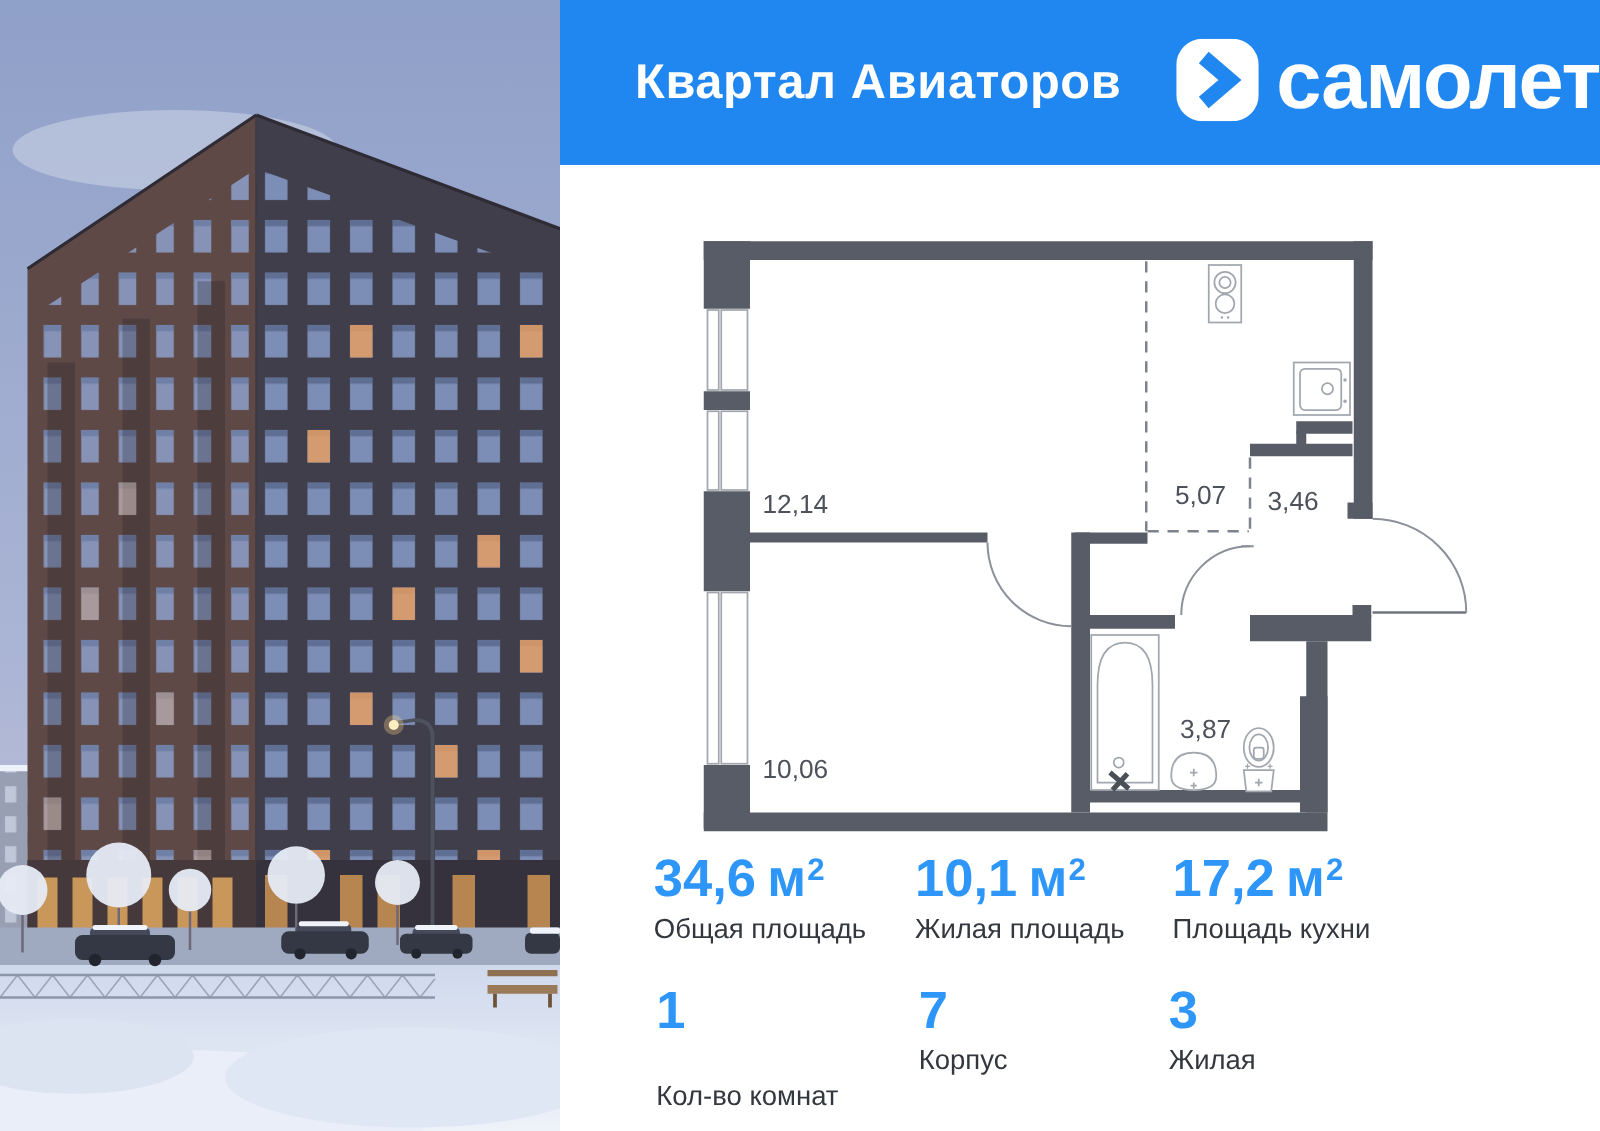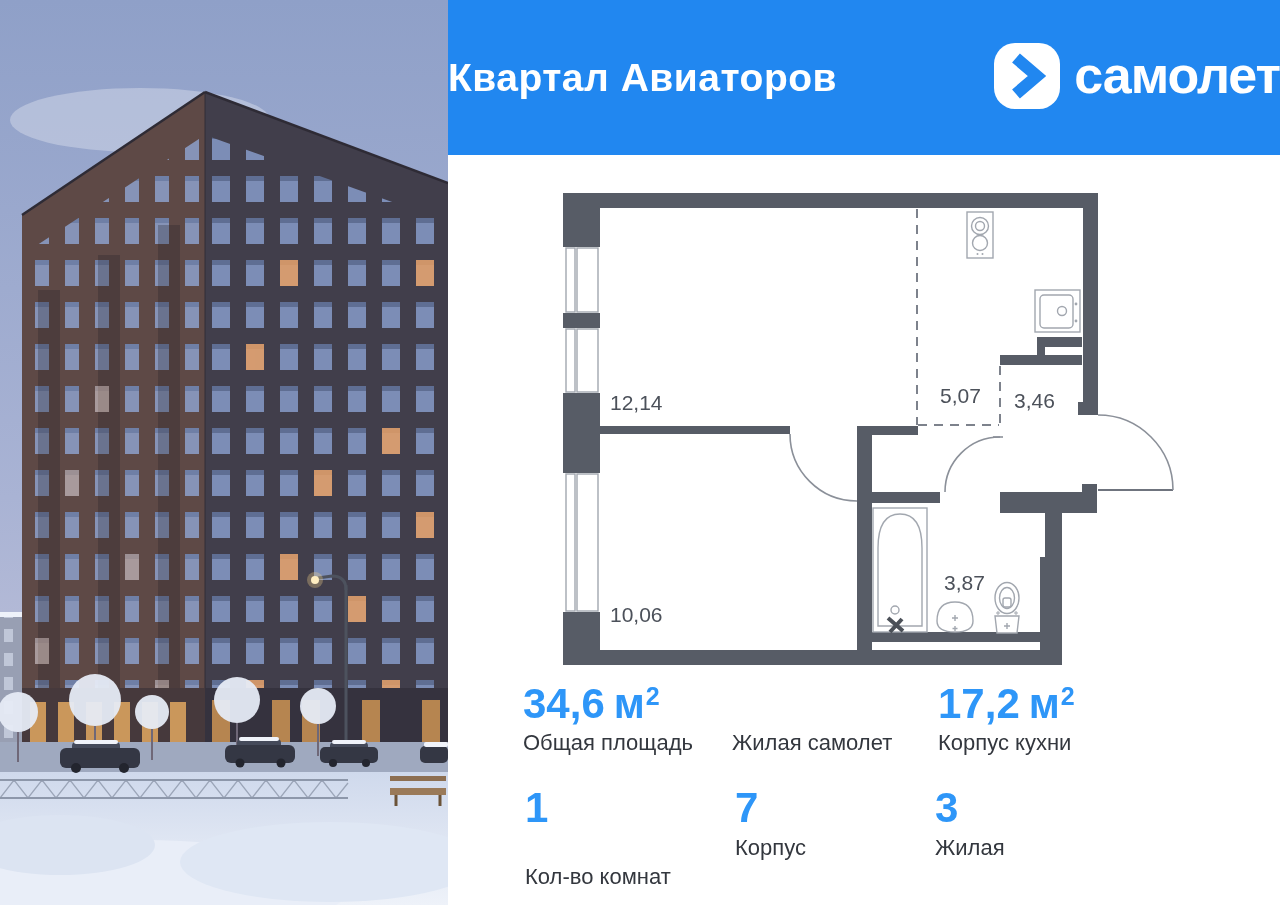--- a/index.html
+++ b/index.html
@@ -1,24 +1,24 @@
 <!DOCTYPE html>
 <html><head>
 <meta charset="utf-8">
 <style>
   html,body{margin:0;padding:0;background:#fff;}
   body{width:1280px;height:905px;overflow:hidden;position:relative;
        font-family:"Liberation Sans",sans-serif;}
   .photo{position:absolute;left:0;top:0;width:448px;height:905px;overflow:hidden;}
   .panel{position:absolute;left:448px;top:0;width:832px;height:905px;background:#fff;}
-  .hdr{position:absolute;left:0;top:0;width:832px;height:155px;background:#2187f0;
-       display:flex;align-items:center;justify-content:space-between;gap:44px;}
+  .hdr{position:absolute;left:0;top:0;width:832px;height:132px;background:#2187f0;
+       display:flex;align-items:center;justify-content:flex-end;gap:44px;}
   .hdr-title{color:#fff;font-size:39px;font-weight:700;letter-spacing:.5px;white-space:nowrap;}
   .brand{display:flex;align-items:center;gap:14px;}
-  .brand-name{color:#fff;font-size:52px;font-weight:700;letter-spacing:-1px;line-height:1;
+  .brand-name{color:#fff;font-size:65px;font-weight:700;letter-spacing:-1px;line-height:1;
               padding-bottom:6px;}
   .plan-svg{position:absolute;left:92px;top:185px;}
   .plan-label{font-family:"Liberation Sans",sans-serif;font-size:21px;fill:#4c515a;}
   .stat{position:absolute;color:#2e96f8;font-weight:700;line-height:1;white-space:nowrap;text-align:center;}
   .stat .num,.stat .unit{font-size:42px;}
   .stat .unit{margin-left:9px;}
   .stat sup{font-size:25px;position:relative;top:2px;left:1px;}
   .slabel{position:absolute;color:#33373e;font-size:22px;line-height:1.2;white-space:nowrap;}
   .wall{fill:#575c66;}
   .thin{stroke:#a2a7af;stroke-width:1.4;fill:#fff;}
@@ -290,26 +290,29 @@
     <text class="plan-label" x="610" y="410">12,14</text>
     <text class="plan-label" x="940" y="403">5,07</text>
     <text class="plan-label" x="1014" y="408">3,46</text>
     <text class="plan-label" x="610" y="622">10,06</text>
     <text class="plan-label" x="944" y="590">3,87</text>
   </svg>
 
   <div class="stat" style="left:75px;top:682px">
     <span class="num">34,6</span><span class="unit"><span>м</span><sup>2</sup></span>
   </div>
+  <div class="stat" style="left:284px;top:682px">
+    <span class="num">10,1</span><span class="unit"><span>м</span><sup>2</sup></span>
+  </div>
   <div class="stat" style="left:490px;top:682px">
     <span class="num">17,2</span><span class="unit"><span>м</span><sup>2</sup></span>
   </div>
   <div class="slabel" style="left:75px;top:730px">Общая площадь</div>
-  <div class="slabel" style="left:284px;top:730px">Жилая самолет</div>
-  <div class="slabel" style="left:490px;top:730px">Корпус кухни</div>
+  <div class="slabel" style="left:284px;top:730px">Жилая площадь</div>
+  <div class="slabel" style="left:490px;top:730px">Площадь кухни</div>
 
   <div class="stat" style="left:77px;top:787px">
     <span class="num">1</span>
   </div>
   <div class="stat" style="left:287px;top:787px">
     <span class="num">7</span>
   </div>
   <div class="stat" style="left:487px;top:787px">
     <span class="num">3</span>
   </div>

